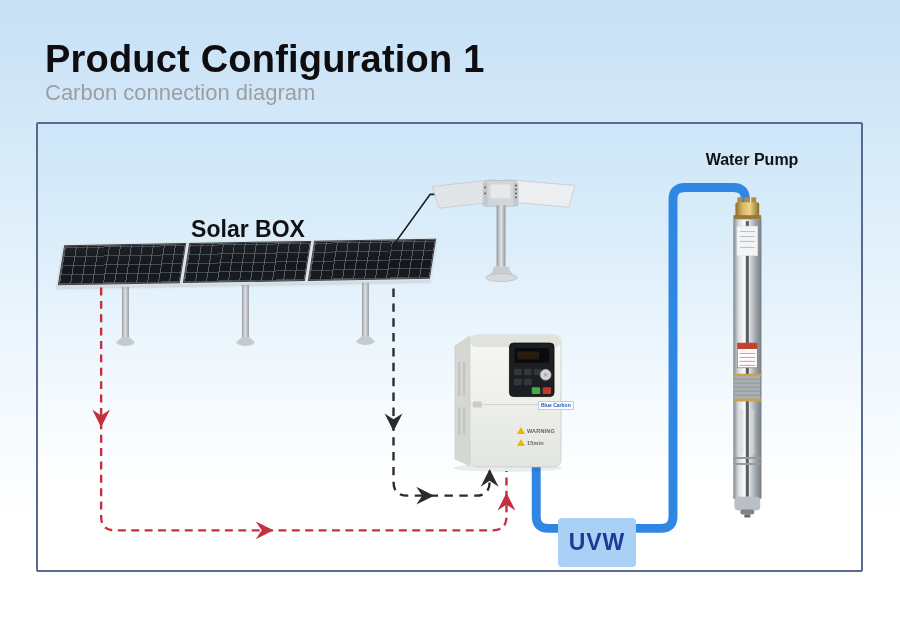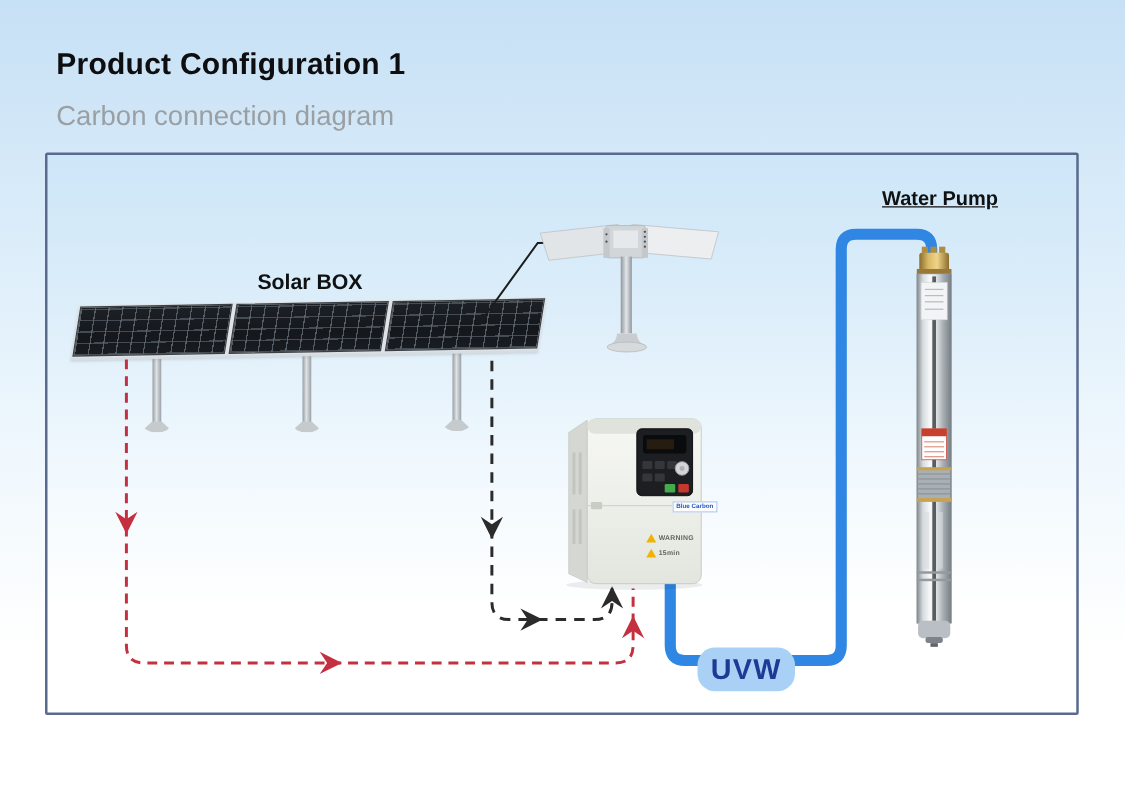--- a/index.html
+++ b/index.html
@@ -3,38 +3,38 @@
 <meta charset="utf-8">
 <style>
   * { margin:0; padding:0; box-sizing:border-box; }
   html,body { width:900px; height:636px; font-family:"Liberation Sans","DejaVu Sans",sans-serif; }
   .page {
     position:relative; width:900px; height:636px; overflow:hidden;
     background:linear-gradient(180deg,#c6e0f5 0%,#d8ebf9 25%,#eef7fd 55%,#ffffff 82%,#ffffff 100%);
   }
   .title {
     position:absolute; left:45px; top:38px;
-    font-size:24px; font-weight:700; letter-spacing:.2px; color:#0e0e10;
+    font-size:38px; font-weight:700; letter-spacing:.2px; color:#0e0e10;
   }
   .subtitle {
     position:absolute; left:45px; top:80px;
     font-size:22px; font-weight:400; color:#9a9fa4;
   }
   .diagram-box {
     position:absolute; left:36px; top:122px; width:827px; height:450px;
     border:2px solid #5a6a8f; border-radius:2px;
     background:linear-gradient(180deg,#cde6f8 0%,#ddeefa 28%,#f2f9fe 58%,#ffffff 82%,#ffffff 100%);
   }
   .dlabel { position:absolute; font-weight:700; color:#101113; text-align:center; }
-  .label-solar   { left:120px; top:92px;  width:180px; font-size:17px; }
+  .label-solar   { left:120px; top:92px;  width:180px; font-size:23px; }
   .label-inv     { left:369px; top:188px; width:200px; font-size:16px; }
-  .label-pump    { left:614px; top:27px;  width:200px; font-size:16px;text-decoration:underline; }
+  .label-pump    { left:614px; top:27px;  width:200px; font-size:16px; }
   .uvw-badge {
-    position:absolute; left:520px; top:394px; width:78px; height:35px;
-    background:#a9d1f6; border-radius:14px; z-index:5;
+    position:absolute; left:520px; top:394px; width:78px; height:49px;
+    background:#a9d1f6; border-radius:4px; z-index:5;
     display:flex; align-items:center; justify-content:center;
     font-size:23px; font-weight:700; color:#1d3a94; letter-spacing:1px;text-align:right;
   }
   
   .solar-array {
     position:absolute; left:22px; top:117px; width:374px; height:42px; z-index:2;
     transform:rotate(-1deg) skewX(-10deg);
     background:#dfe3e6; padding:1px; display:flex; gap:3px;
     box-shadow:0 2px 0 rgba(215,221,225,.95), 0 3px 2px rgba(120,130,140,.25);
   }

